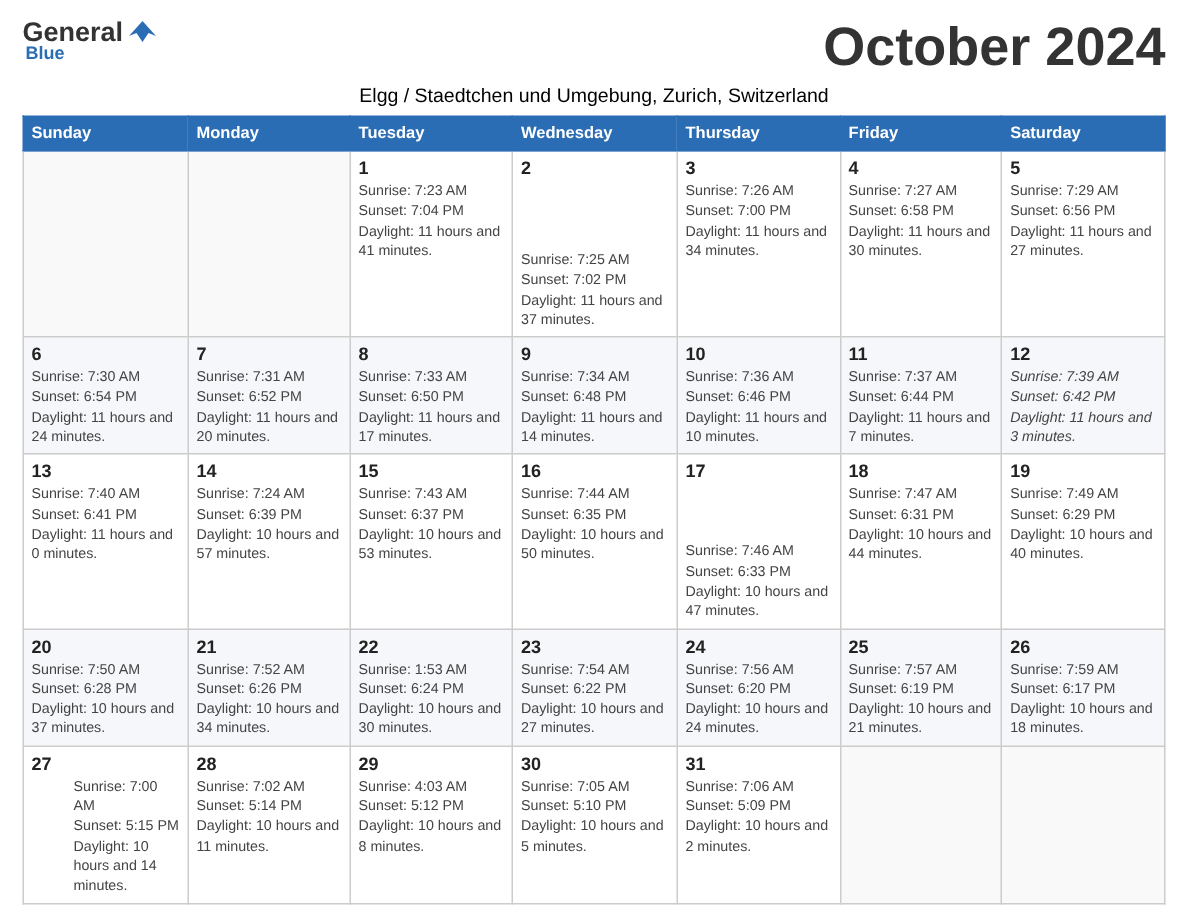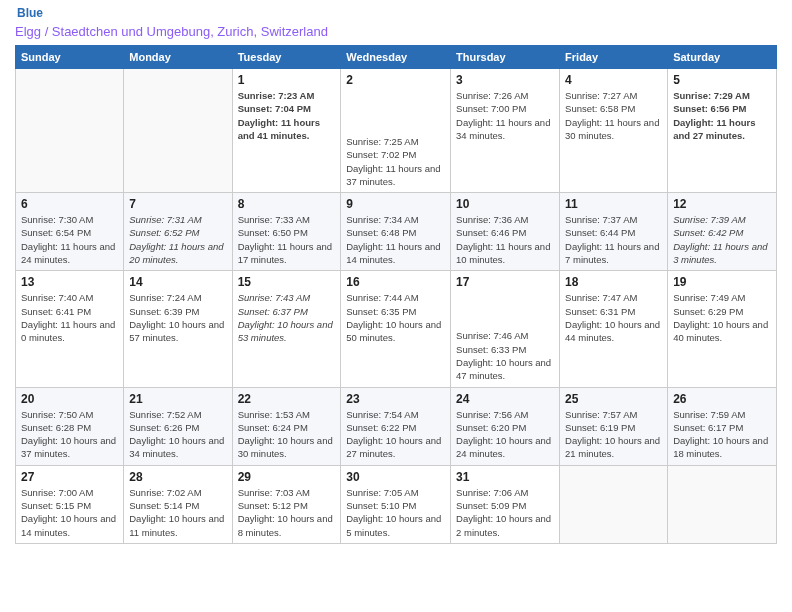--- a/index.html
+++ b/index.html
@@ -16,22 +16,22 @@
       align-items: flex-start;
       margin-bottom: 4px;
     }
     .logo {
       display: flex;
       flex-direction: column;
       align-items: flex-start;
     }
     .subtitle {
       font-size: 13px;
-      color: #8b5cf6;
-      text-align: left;
+      color: #000000;
+      text-align: center;
       margin-bottom: 6px;
     }
     .calendar {
       width: 100%;
       border-collapse: collapse;
       font-size: 10px;
       border-radius: 26px;
     }
     .calendar thead tr th {
       background-color: #2a6db5;
@@ -66,22 +66,29 @@
     }
     .empty-cell {
       background: #f9f9f9 !important;
     }
   </style>
 </head>
 <body>
 
 <div class="header-area">
   <div class="logo">
+    <div style="display:flex;align-items:center;">
+      <span style="font-size:18px;font-weight:bold;color:#333;">General</span>
+      <svg width="22" height="22" viewBox="0 0 22 22" style="margin-left:2px;">
+        <polygon points="11,4 20,14 15,12 11,18 7,12 2,14" fill="#2a6db5"></polygon>
+      </svg>
+    </div>
     <span style="font-size:12px;font-weight:bold;color:#2a6db5;margin-top:-4px;margin-left:2px;">Blue</span>
   </div>
+  <div style="font-size:36px;font-weight:bold;color:#333;text-align:right;">October 2024</div>
 </div>
 
 <div class="subtitle">Elgg / Staedtchen und Umgebung, Zurich, Switzerland</div>
 
 <table class="calendar">
   <thead>
     <tr id="weekday-header">
         <th>Sunday</th>
         <th>Monday</th>
         <th>Tuesday</th>
@@ -90,21 +97,21 @@
         <th>Friday</th>
         <th>Saturday</th>
       </tr>
   </thead>
   <tbody id="calendar-body">
       <tr>
         <td class="empty-cell"></td>
         <td class="empty-cell"></td>
         <td>
           <span class="day-number">1</span>
-          <div class="day-info" style="white-space: pre-line; font-weight: bold;">Sunrise: 7:23 AM
+          <div class="day-info" style="white-space: pre-line;">Sunrise: 7:23 AM
 Sunset: 7:04 PM
 Daylight: 11 hours and 41 minutes.</div>
         </td>
         <td>
           <span class="day-number">2</span>
           <div class="day-info" style="white-space: pre-line; margin-top: 48px;">Sunrise: 7:25 AM
 Sunset: 7:02 PM
 Daylight: 11 hours and 37 minutes.</div>
         </td>
         <td>
@@ -114,35 +121,35 @@
 Daylight: 11 hours and 34 minutes.</div>
         </td>
         <td>
           <span class="day-number">4</span>
           <div class="day-info" style="white-space: pre-line;">Sunrise: 7:27 AM
 Sunset: 6:58 PM
 Daylight: 11 hours and 30 minutes.</div>
         </td>
         <td>
           <span class="day-number">5</span>
-          <div class="day-info" style="white-space: pre-line; font-weight: bold;">Sunrise: 7:29 AM
+          <div class="day-info" style="white-space: pre-line;">Sunrise: 7:29 AM
 Sunset: 6:56 PM
 Daylight: 11 hours and 27 minutes.</div>
         </td>
       </tr>
       <tr>
         <td>
           <span class="day-number">6</span>
           <div class="day-info" style="white-space: pre-line;">Sunrise: 7:30 AM
 Sunset: 6:54 PM
 Daylight: 11 hours and 24 minutes.</div>
         </td>
         <td>
           <span class="day-number">7</span>
-          <div class="day-info" style="white-space: pre-line; font-style: italic;">Sunrise: 7:31 AM
+          <div class="day-info" style="white-space: pre-line;">Sunrise: 7:31 AM
 Sunset: 6:52 PM
 Daylight: 11 hours and 20 minutes.</div>
         </td>
         <td>
           <span class="day-number">8</span>
           <div class="day-info" style="white-space: pre-line;">Sunrise: 7:33 AM
 Sunset: 6:50 PM
 Daylight: 11 hours and 17 minutes.</div>
         </td>
         <td>
@@ -178,21 +185,21 @@
 Daylight: 11 hours and 0 minutes.</div>
         </td>
         <td>
           <span class="day-number">14</span>
           <div class="day-info" style="white-space: pre-line;">Sunrise: 7:24 AM
 Sunset: 6:39 PM
 Daylight: 10 hours and 57 minutes.</div>
         </td>
         <td>
           <span class="day-number">15</span>
-          <div class="day-info" style="white-space: pre-line; font-style: italic;">Sunrise: 7:43 AM
+          <div class="day-info" style="white-space: pre-line;">Sunrise: 7:43 AM
 Sunset: 6:37 PM
 Daylight: 10 hours and 53 minutes.</div>
         </td>
         <td>
           <span class="day-number">16</span>
           <div class="day-info" style="white-space: pre-line;">Sunrise: 7:44 AM
 Sunset: 6:35 PM
 Daylight: 10 hours and 50 minutes.</div>
         </td>
         <td>
@@ -254,33 +261,33 @@
         <td>
           <span class="day-number">26</span>
           <div class="day-info" style="white-space: pre-line;">Sunrise: 7:59 AM
 Sunset: 6:17 PM
 Daylight: 10 hours and 18 minutes.</div>
         </td>
       </tr>
       <tr>
         <td>
           <span class="day-number">27</span>
-          <div class="day-info" style="white-space: pre-line;">Sunrise: 7:00 AM
+          <div class="day-info" style="white-space: pre-line; margin-left: 28px;">Sunrise: 7:00 AM
 Sunset: 5:15 PM
 Daylight: 10 hours and 14 minutes.</div>
         </td>
         <td>
           <span class="day-number">28</span>
           <div class="day-info" style="white-space: pre-line;">Sunrise: 7:02 AM
 Sunset: 5:14 PM
 Daylight: 10 hours and 11 minutes.</div>
         </td>
         <td>
           <span class="day-number">29</span>
-          <div class="day-info" style="white-space: pre-line;">Sunrise: 7:03 AM
+          <div class="day-info" style="white-space: pre-line;">Sunrise: 4:03 AM
 Sunset: 5:12 PM
 Daylight: 10 hours and 8 minutes.</div>
         </td>
         <td>
           <span class="day-number">30</span>
           <div class="day-info" style="white-space: pre-line;">Sunrise: 7:05 AM
 Sunset: 5:10 PM
 Daylight: 10 hours and 5 minutes.</div>
         </td>
         <td>

